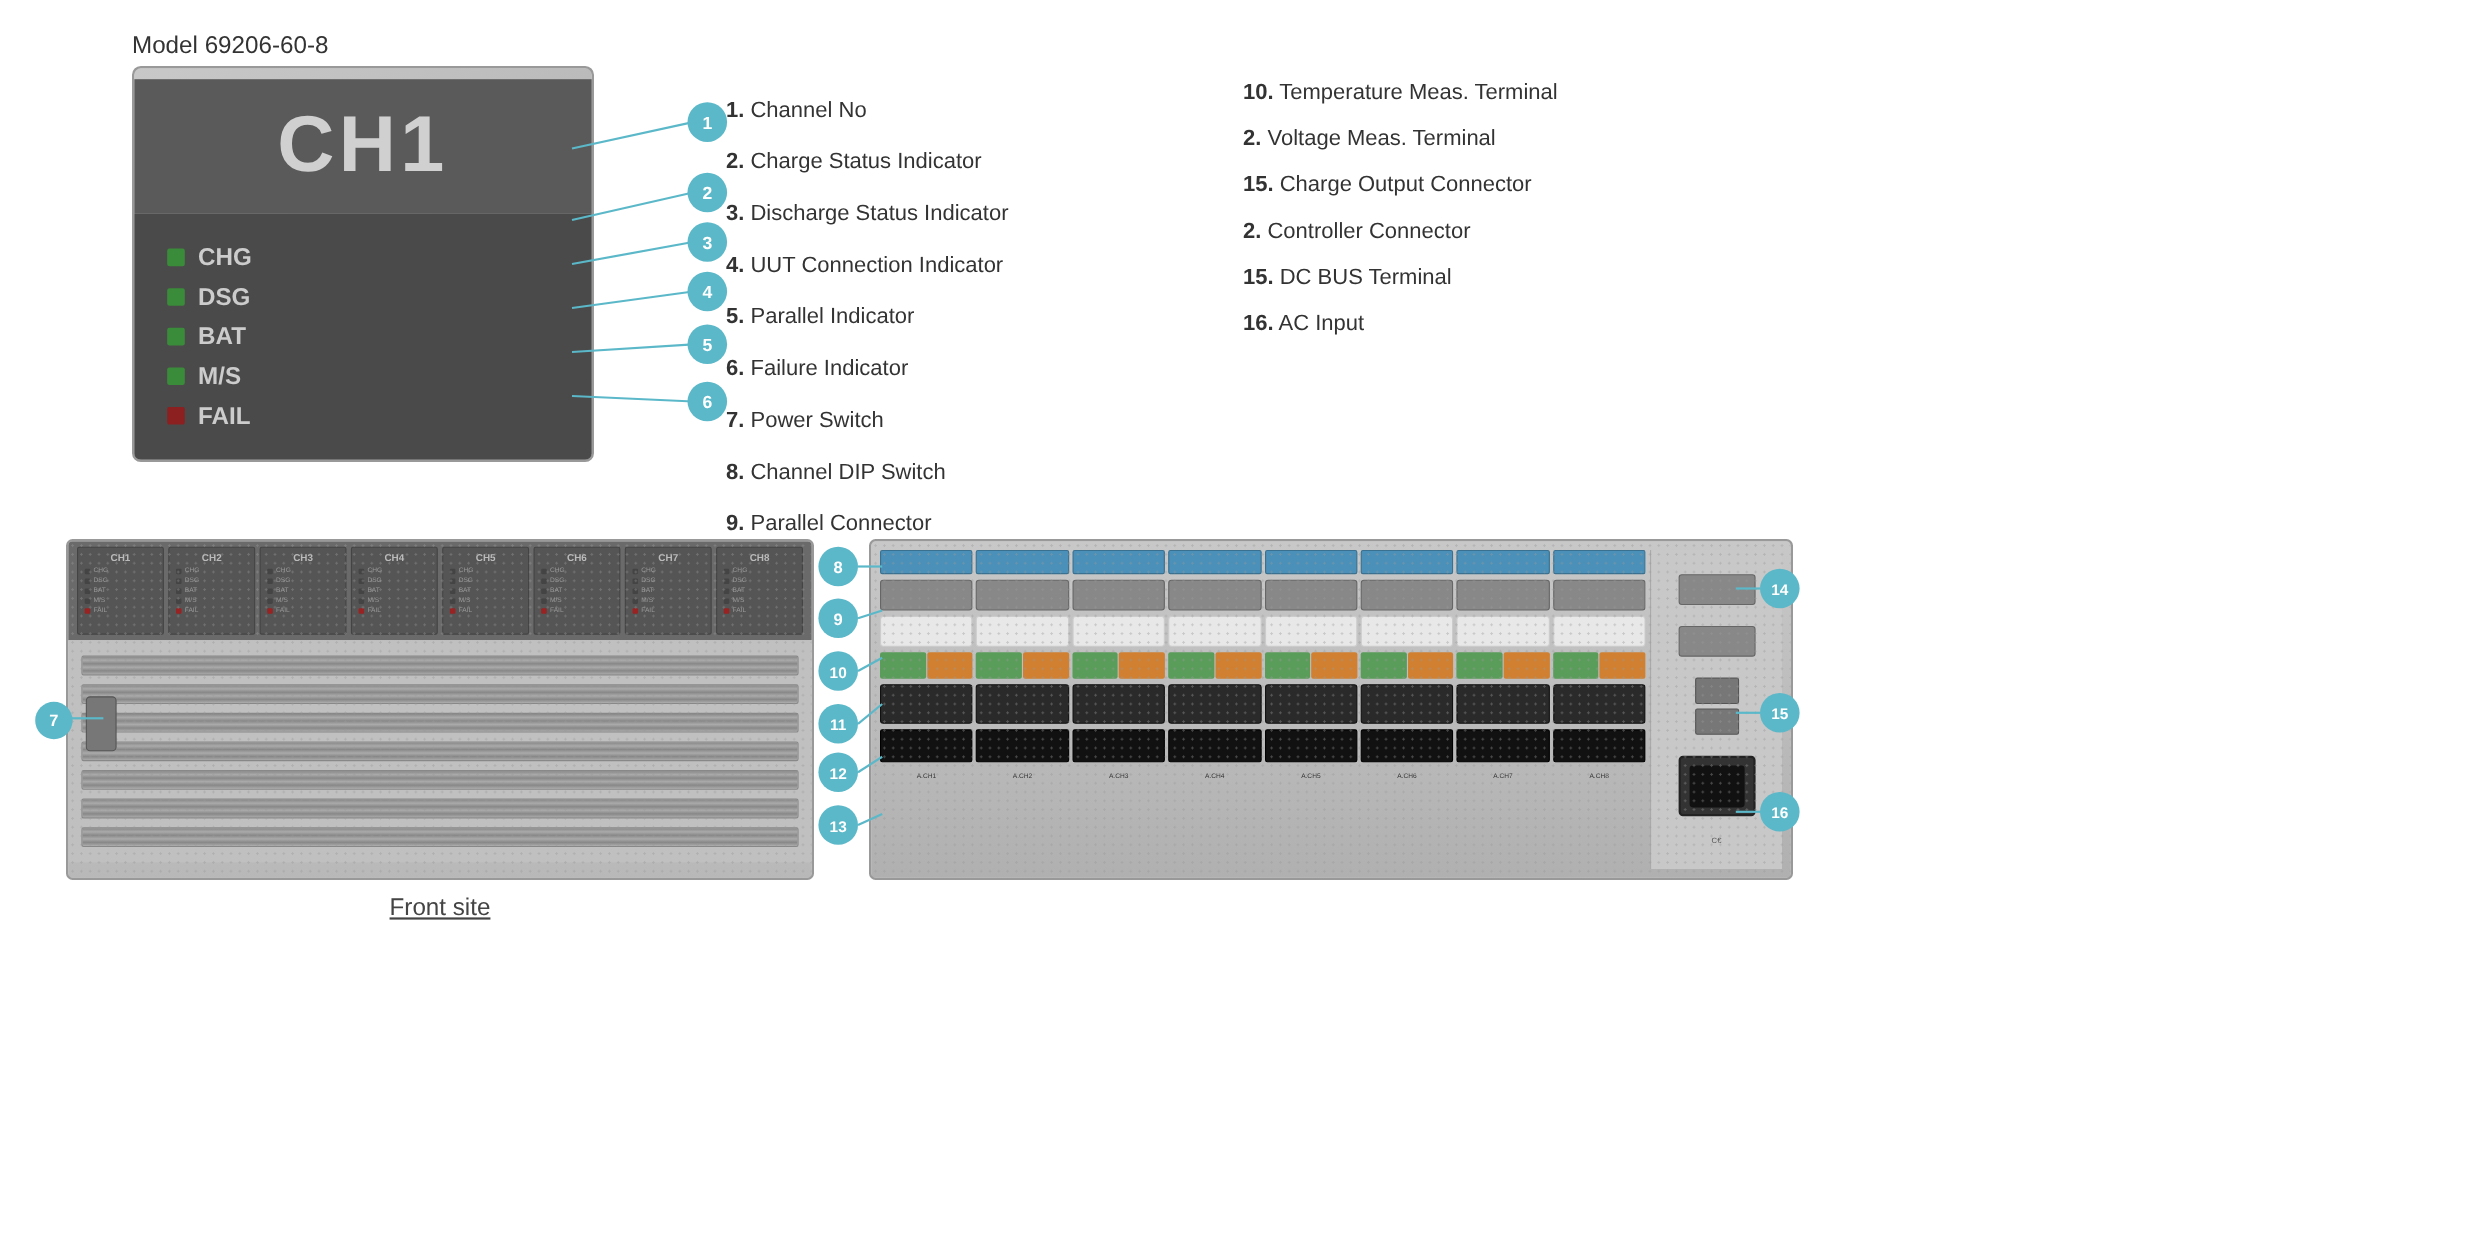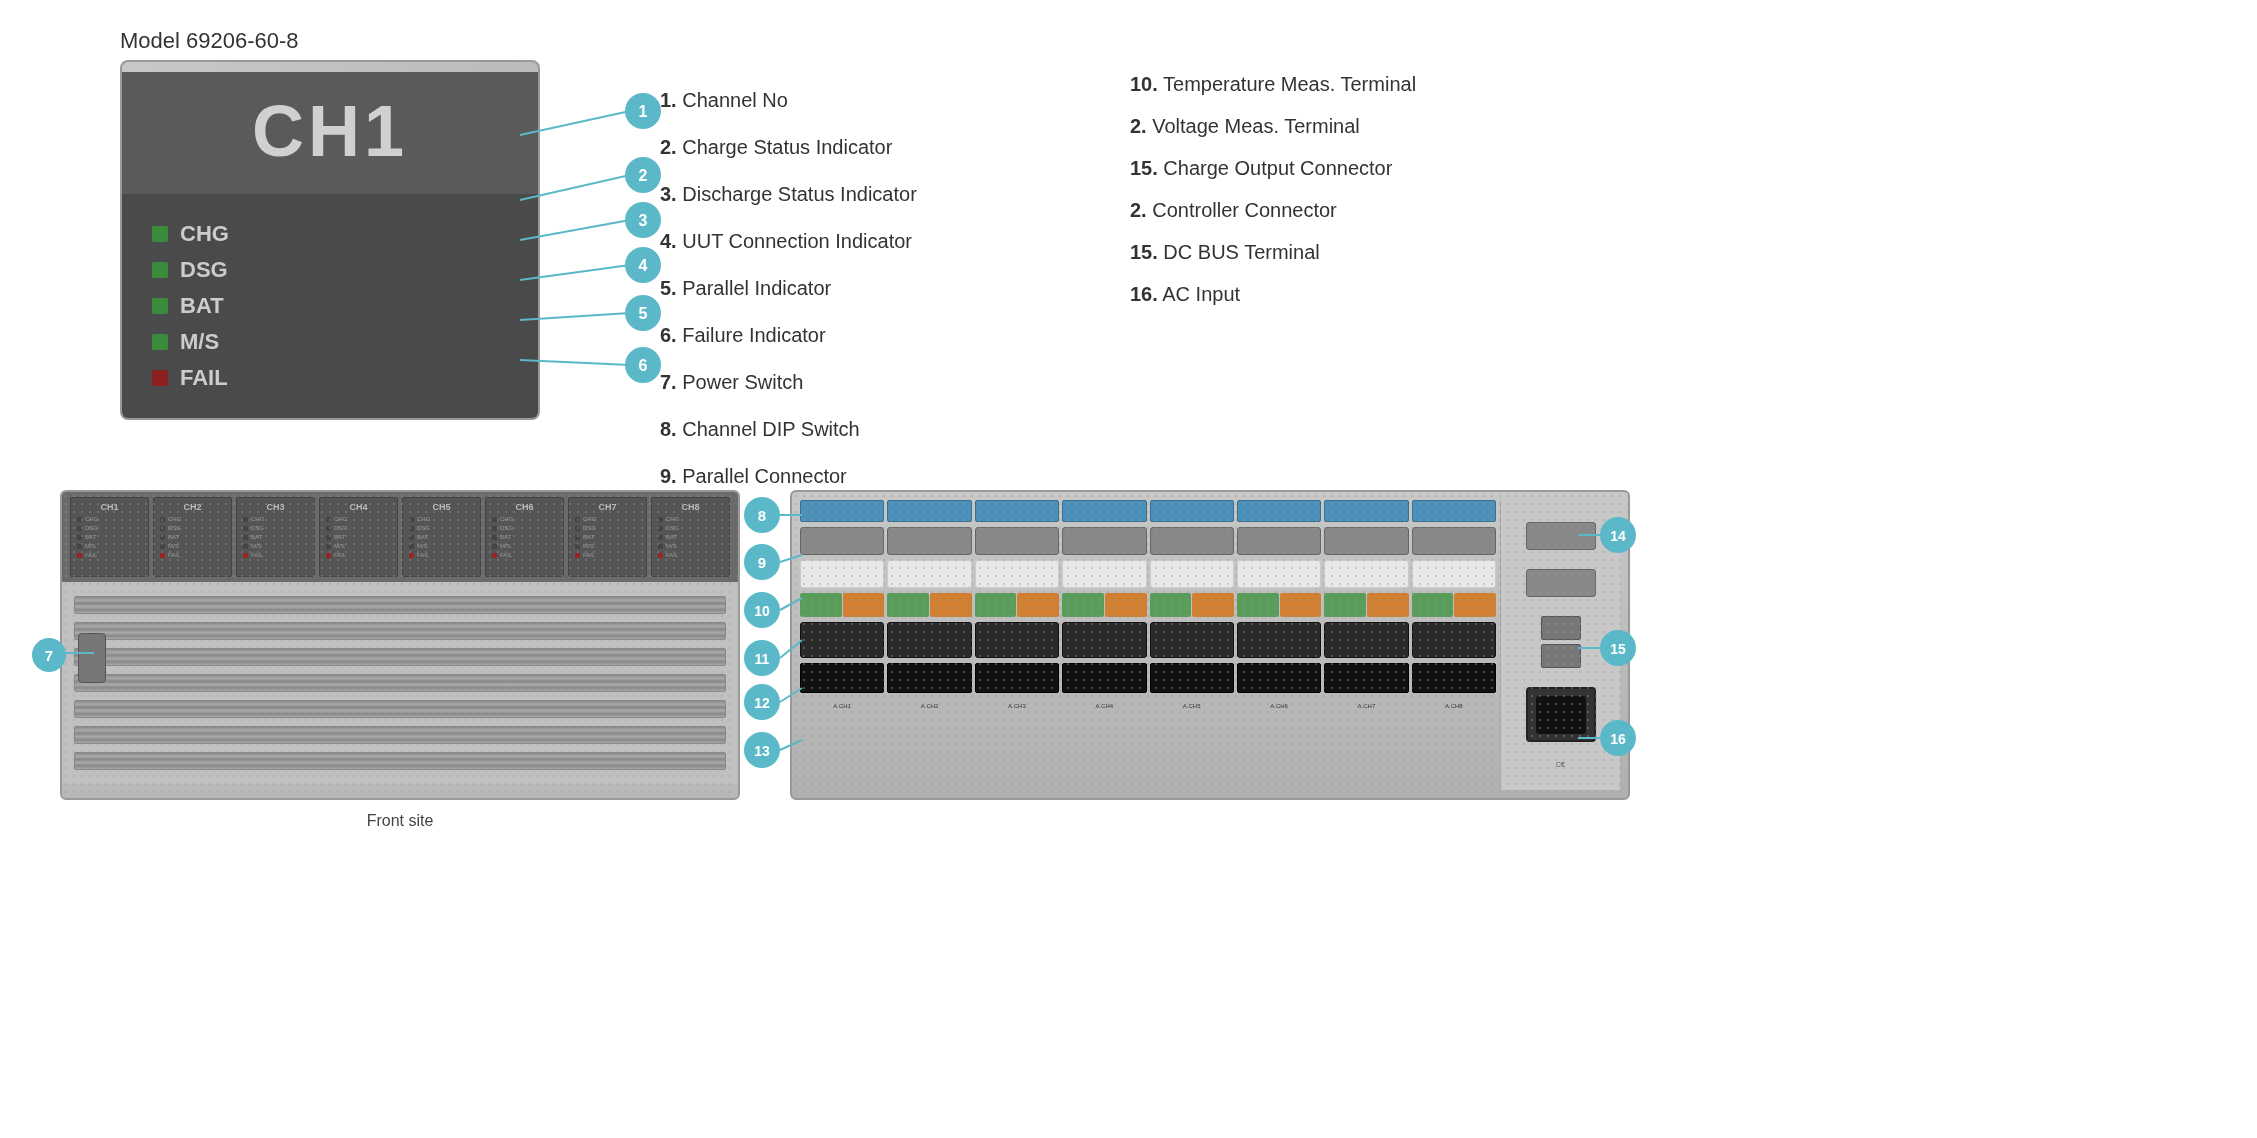--- a/index.html
+++ b/index.html
@@ -651,21 +651,21 @@
         <div class="vent-strip"></div>
         <div class="vent-strip"></div>
         <div class="vent-strip"></div>
         <div class="vent-strip"></div>
 
       </div>
 
       <div class="front-power-btn"></div>
 
     </div>
-    <div style="text-align:center; margin-top:12px; font-size:16px; color:#444;">Front site</div>
+    <div style="text-align:center; margin-top:12px; font-size:22px; color:#444;text-decoration:underline;">Front site</div>
   </div>
 
   <div style="position:absolute; top:490px; left:790px;">
 
     <div class="back-panel">
       <div class="dot-grid"></div>
 
       <div style="display:flex; height:100%; padding:8px; gap:4px;">
 
         <div style="flex:1; display:flex; flex-direction:column; gap:5px; overflow:hidden;">

